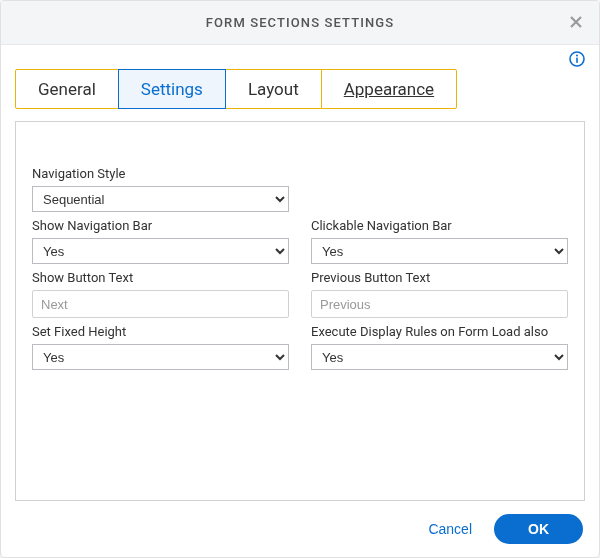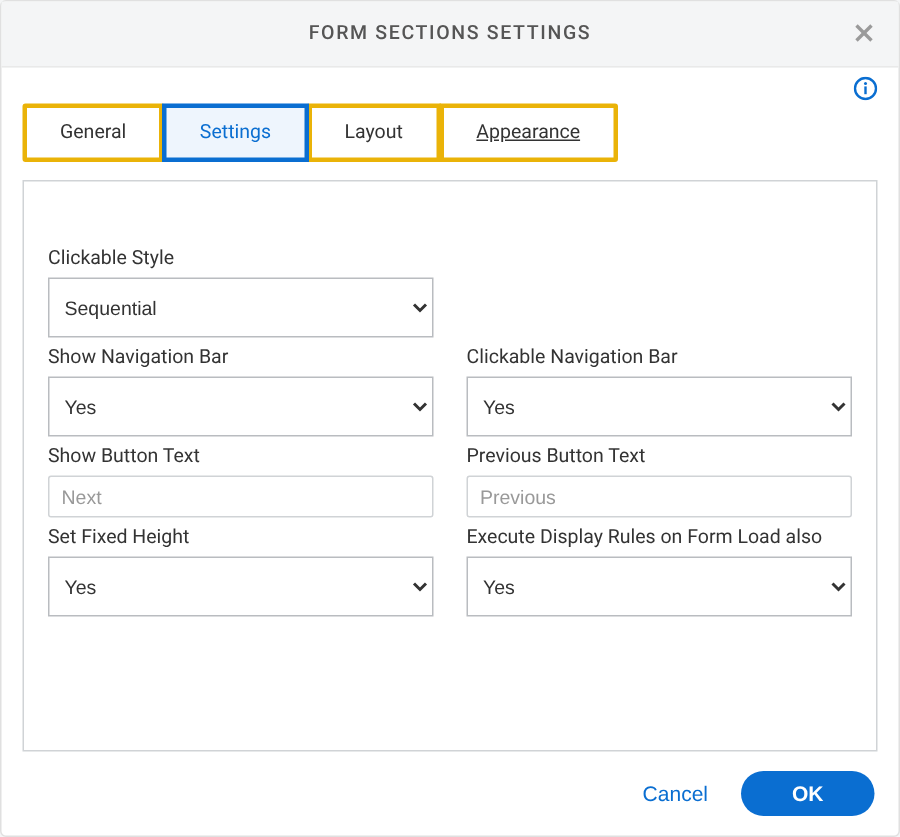--- a/index.html
+++ b/index.html
@@ -62,24 +62,24 @@
       cursor: pointer;
     }
     .info-icon svg { width: 16px; height: 16px; }
 
     .tabs {
       display: flex;
       padding: 0 14px;
     }
     .tab {
       padding: 9px 22px;
-      border: 3px solid #eab308;
+      border: 1px solid #eab308;
       background: #fff;
       color: #333;
-      font-size: 13px;
+      font-size: 17px;
       cursor: pointer;
       margin-right: -1px;
     }
     .tab:first-child { border-top-left-radius: 2px; border-bottom-left-radius: 2px; }
     .tab:last-child { border-top-right-radius: 2px; border-bottom-right-radius: 2px; text-decoration: underline; }
     .tab.active {
       background: #eef5fd;
       border-color: #0a6ed1;
       color: #0a6ed1;
       z-index: 1;
@@ -104,21 +104,21 @@
       margin-bottom: 6px;
     }
     .field.span2 { grid-column: 1 / span 1; }
     .empty-cell { grid-column: 2; }
     .field label {
       color: #333;
       font-size: 13px;
       margin-bottom: 5px;
     }
     select {
-      height: 40px;
+      height: 26px;
       border: 1px solid #b9bcc0;
       border-radius: 0;
       background: #fff;
       font-size: 13px;
       padding: 0 6px;
       color: #333;
     }
     input[type="text"] {
       height: 28px;
       border: 1px solid #d0d3d6;
@@ -186,21 +186,21 @@
     <div class="tab">General</div>
     <div class="tab active">Settings</div>
     <div class="tab">Layout</div>
     <div class="tab">Appearance</div>
   </div>
 
   <div class="content">
     <div class="form-grid">
 
       <div class="field span2">
-        <label>Clickable Style</label>
+        <label>Navigation Style</label>
         <select>
           <option>Sequential</option>
         </select>
       </div>
       <div class="empty-cell"></div>
 
       <div class="field">
         <label>Show Navigation Bar</label>
         <select>
           <option>Yes</option>

